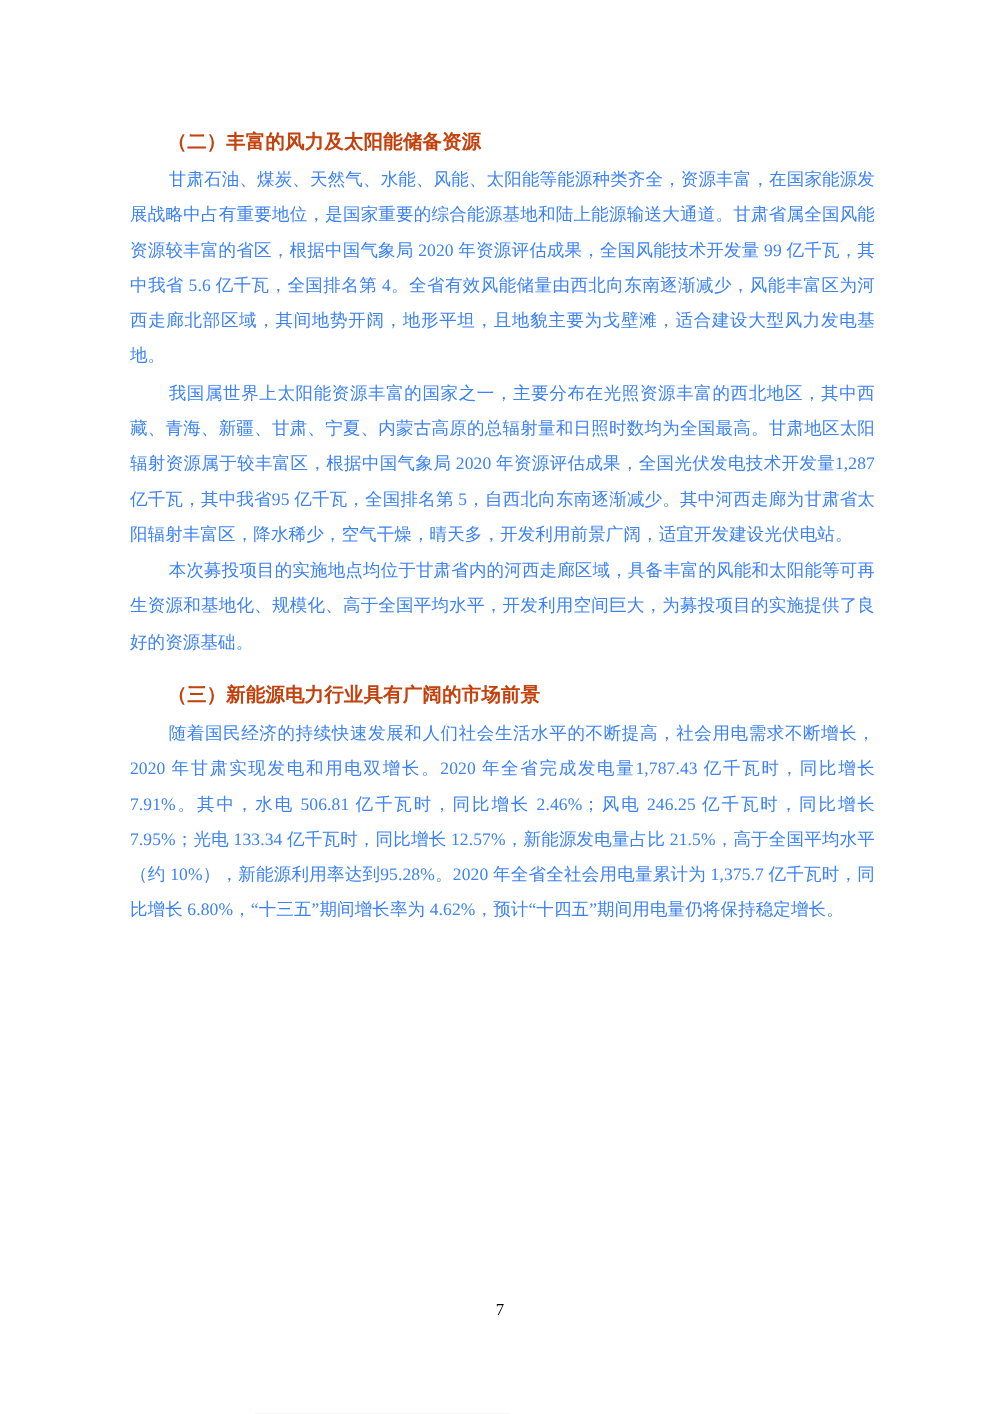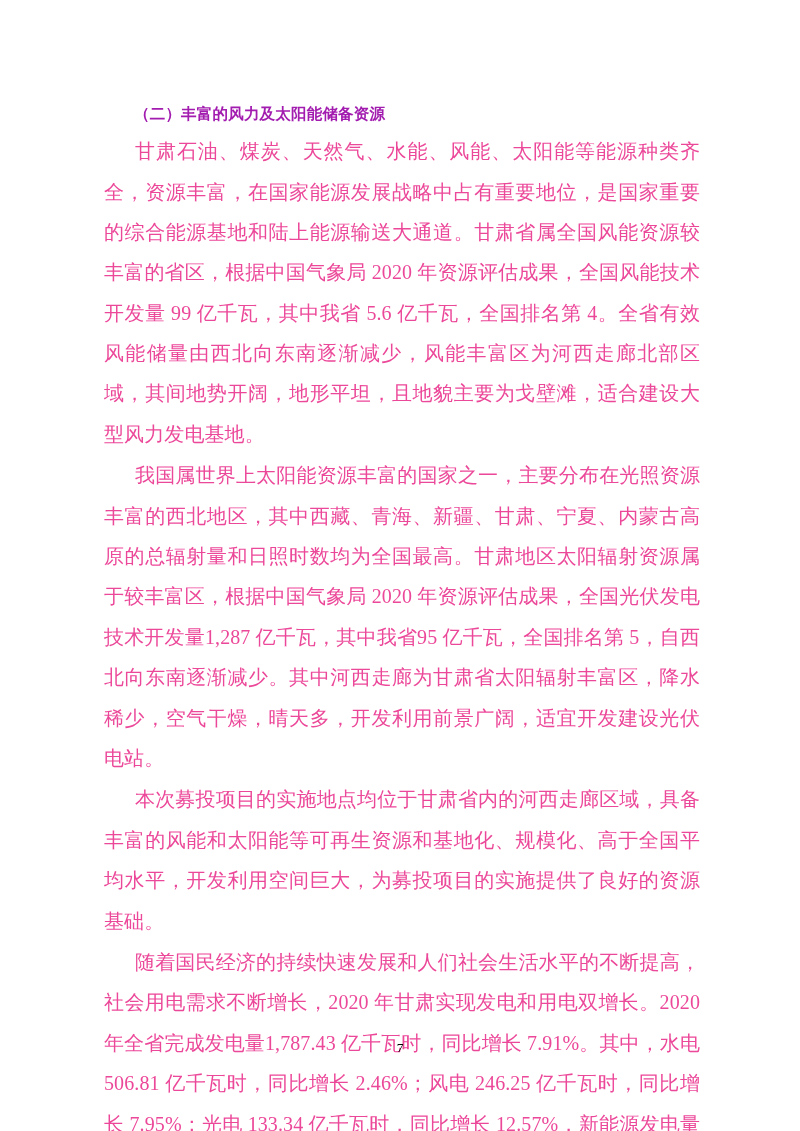--- a/index.html
+++ b/index.html
@@ -24,34 +24,34 @@
     left: 104px;
     top: 100px;
     width: 596px;
   }
   .heading {
     font-size: 15.5px;
     font-weight: bold;
     line-height: 1.75;
     margin: 0 0 4px 0;
     text-indent: 30px;
-    color: #a21caf;
+    color: #c2410c;
     letter-spacing: 0.2px;
   }
   .heading.second {
     margin-top: 14px;
   }
   p.para {
-    font-size: 20px;
+    font-size: 14px;
     line-height: 2.02;
     margin: 0 0 0 0;
     text-indent: 31px;
     text-align: justify;
     text-justify: inter-ideograph;
-    color: #ec4899;
+    color: #3b82f6;
     letter-spacing: 0.1px;
   }
   p.para + p.para {
     margin-top: 1px;
   }
   .page-number {
     position: absolute;
     left: 0;
     right: 0;
     top: 1040px;
@@ -65,18 +65,19 @@
 <body>
 
 <div class="page">
   <div class="content">
 
     <h2 class="heading">（二）丰富的风力及太阳能储备资源</h2>
     <p class="para">甘肃石油、煤炭、天然气、水能、风能、太阳能等能源种类齐全，资源丰富，在国家能源发展战略中占有重要地位，是国家重要的综合能源基地和陆上能源输送大通道。甘肃省属全国风能资源较丰富的省区，根据中国气象局 2020 年资源评估成果，全国风能技术开发量 99 亿千瓦，其中我省 5.6 亿千瓦，全国排名第 4。全省有效风能储量由西北向东南逐渐减少，风能丰富区为河西走廊北部区域，其间地势开阔，地形平坦，且地貌主要为戈壁滩，适合建设大型风力发电基地。</p>
     <p class="para">我国属世界上太阳能资源丰富的国家之一，主要分布在光照资源丰富的西北地区，其中西藏、青海、新疆、甘肃、宁夏、内蒙古高原的总辐射量和日照时数均为全国最高。甘肃地区太阳辐射资源属于较丰富区，根据中国气象局 2020 年资源评估成果，全国光伏发电技术开发量1,287 亿千瓦，其中我省95 亿千瓦，全国排名第 5，自西北向东南逐渐减少。其中河西走廊为甘肃省太阳辐射丰富区，降水稀少，空气干燥，晴天多，开发利用前景广阔，适宜开发建设光伏电站。</p>
     <p class="para">本次募投项目的实施地点均位于甘肃省内的河西走廊区域，具备丰富的风能和太阳能等可再生资源和基地化、规模化、高于全国平均水平，开发利用空间巨大，为募投项目的实施提供了良好的资源基础。</p>
 
+    <h2 class="heading second">（三）新能源电力行业具有广阔的市场前景</h2>
     <p class="para">随着国民经济的持续快速发展和人们社会生活水平的不断提高，社会用电需求不断增长，2020 年甘肃实现发电和用电双增长。2020 年全省完成发电量1,787.43 亿千瓦时，同比增长 7.91%。其中，水电 506.81 亿千瓦时，同比增长 2.46%；风电 246.25 亿千瓦时，同比增长 7.95%；光电 133.34 亿千瓦时，同比增长 12.57%，新能源发电量占比 21.5%，高于全国平均水平（约 10%），新能源利用率达到95.28%。2020 年全省全社会用电量累计为 1,375.7 亿千瓦时，同比增长 6.80%，“十三五”期间增长率为 4.62%，预计“十四五”期间用电量仍将保持稳定增长。</p>
 
   </div>
 
   <div class="page-number">7</div>
 </div>
 
 </body></html>

